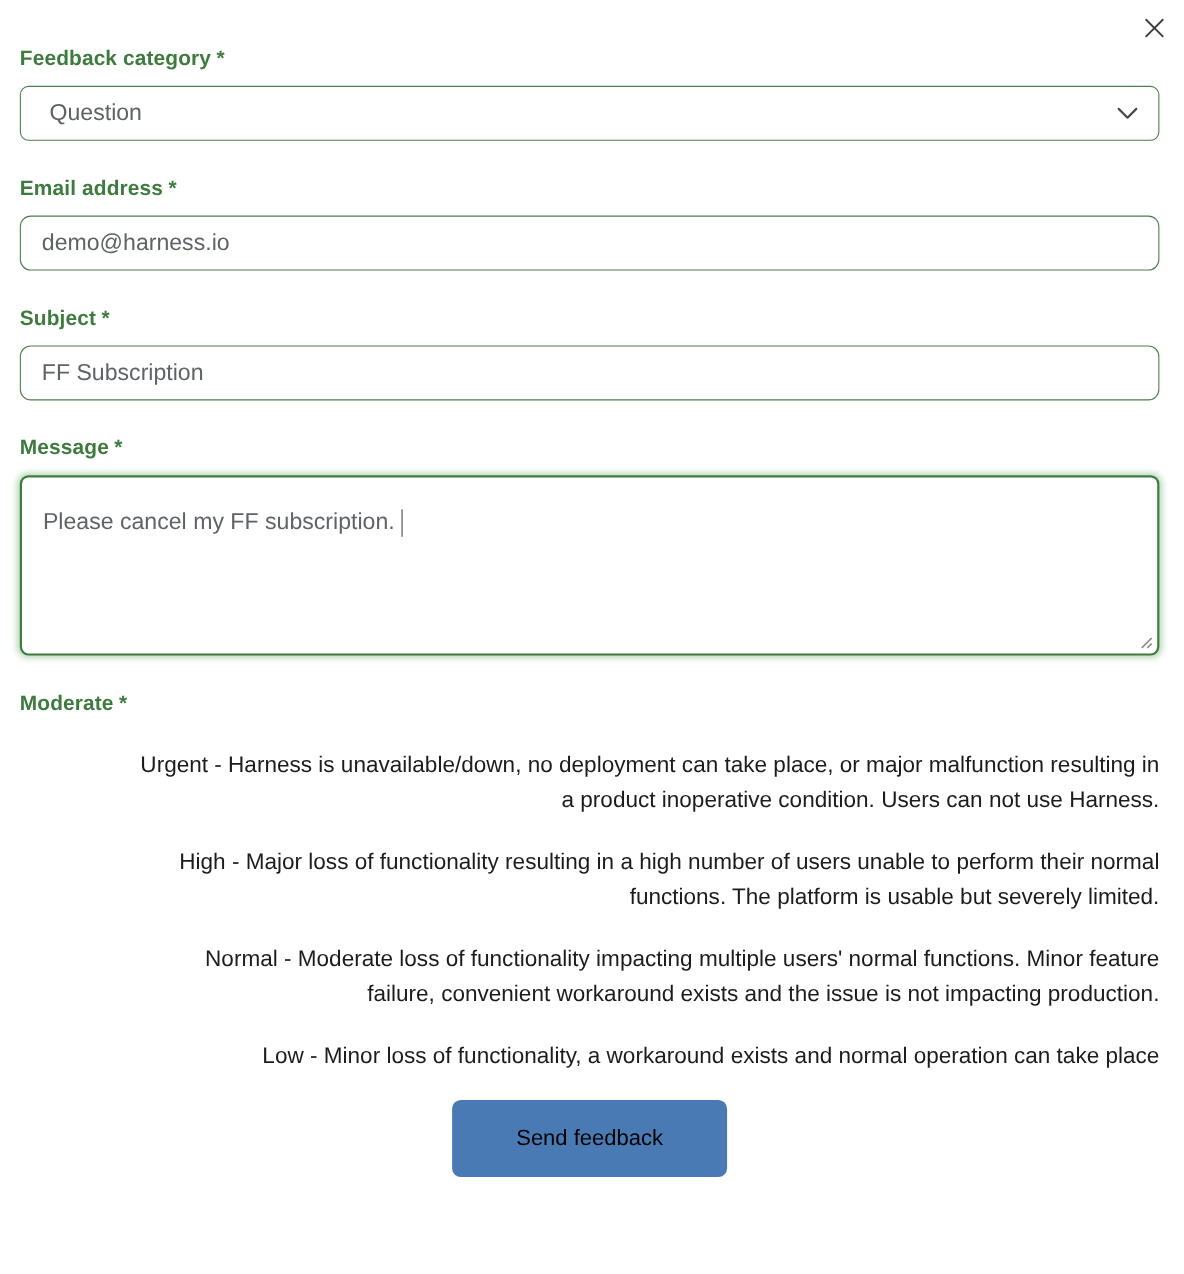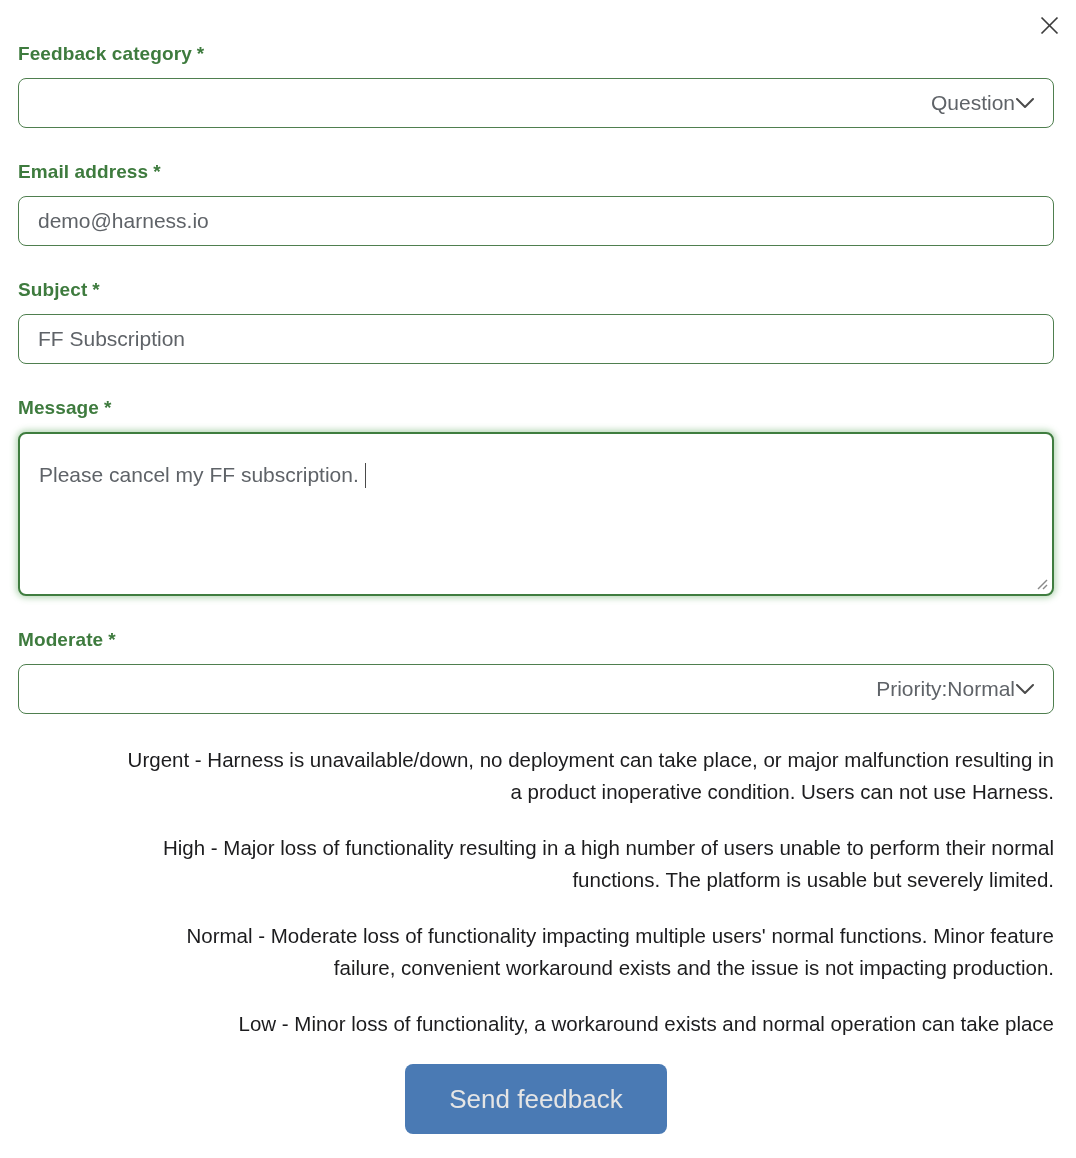--- a/index.html
+++ b/index.html
@@ -49,26 +49,25 @@
     color: #5f6368;
     font-family: "Liberation Sans", "DejaVu Sans", sans-serif;
     font-size: 21px;
   }
   .select-box {
     display: flex;
     align-items: center;
     padding: 0 18px 0 26px;
     cursor: pointer;
     position: relative;
-    text-align: right;
   }
   .select-box .select-value { flex: 1 1 auto; }
   .select-box svg { flex: 0 0 auto; }
 
-  .text-input { padding: 17px 19px; outline: none; }
+  .text-input { padding: 17px 19px; outline: none; border-radius: 10px; }
 
   .textarea-box {
     width: 1036px;
     height: 164px;
     border: 2px solid #3f7d3f;
     border-radius: 8px;
     box-shadow: 0 0 6px 2px rgba(96, 168, 96, 0.45);
     padding: 26px 19px;
     font-size: 21px;
     line-height: 30px;
@@ -104,23 +103,23 @@
   }
 
   .actions { text-align: center; margin-top: 22px; }
   .send-btn {
     min-width: 250px;
     height: 70px;
     padding: 0 44px;
     background: #4a7ab4;
     border: none;
     border-radius: 8px;
-    color: #e5e5e5;
+    color: #000000;
     font-family: "Liberation Sans", "DejaVu Sans", sans-serif;
-    font-size: 26px;
+    font-size: 20px;
     cursor: pointer;
   }
 </style>
 </head>
 <body>
 
 <div class="modal">
 
   <button class="close-btn" aria-label="Close">
     <svg width="19" height="19" viewBox="0 0 19 19">
@@ -157,26 +156,20 @@
         <svg width="14" height="14" viewBox="0 0 14 14">
           <line x1="3" y1="12" x2="12" y2="3" stroke="#8a8a8a" stroke-width="1.5"></line>
           <line x1="8" y1="12" x2="12" y2="8" stroke="#8a8a8a" stroke-width="1.5"></line>
         </svg>
       </span>
     </div>
   </div>
 
   <div class="field" style="margin-bottom:0;">
     <label class="field-label"><span>Moderate</span><span class="required">*</span></label>
-    <div class="select-box" role="combobox">
-      <span class="select-value">Priority:Normal</span>
-      <svg width="20" height="12" viewBox="0 0 20 12">
-        <polyline points="2,2 10,10 18,2" fill="none" stroke="#4a4a4a" stroke-width="2" stroke-linecap="round" stroke-linejoin="round"></polyline>
-      </svg>
-    </div>
   </div>
 
   <div class="help-text">
     <p>Urgent - Harness is unavailable/down, no deployment can take place, or major malfunction resulting in
 a product inoperative condition. Users can not use Harness.</p>
     <p>High - Major loss of functionality resulting in a high number of users unable to perform their normal
 functions. The platform is usable but severely limited.</p>
     <p>Normal - Moderate loss of functionality impacting multiple users' normal functions. Minor feature
 failure, convenient workaround exists and the issue is not impacting production.</p>
     <p>Low - Minor loss of functionality, a workaround exists and normal operation can take place</p>

